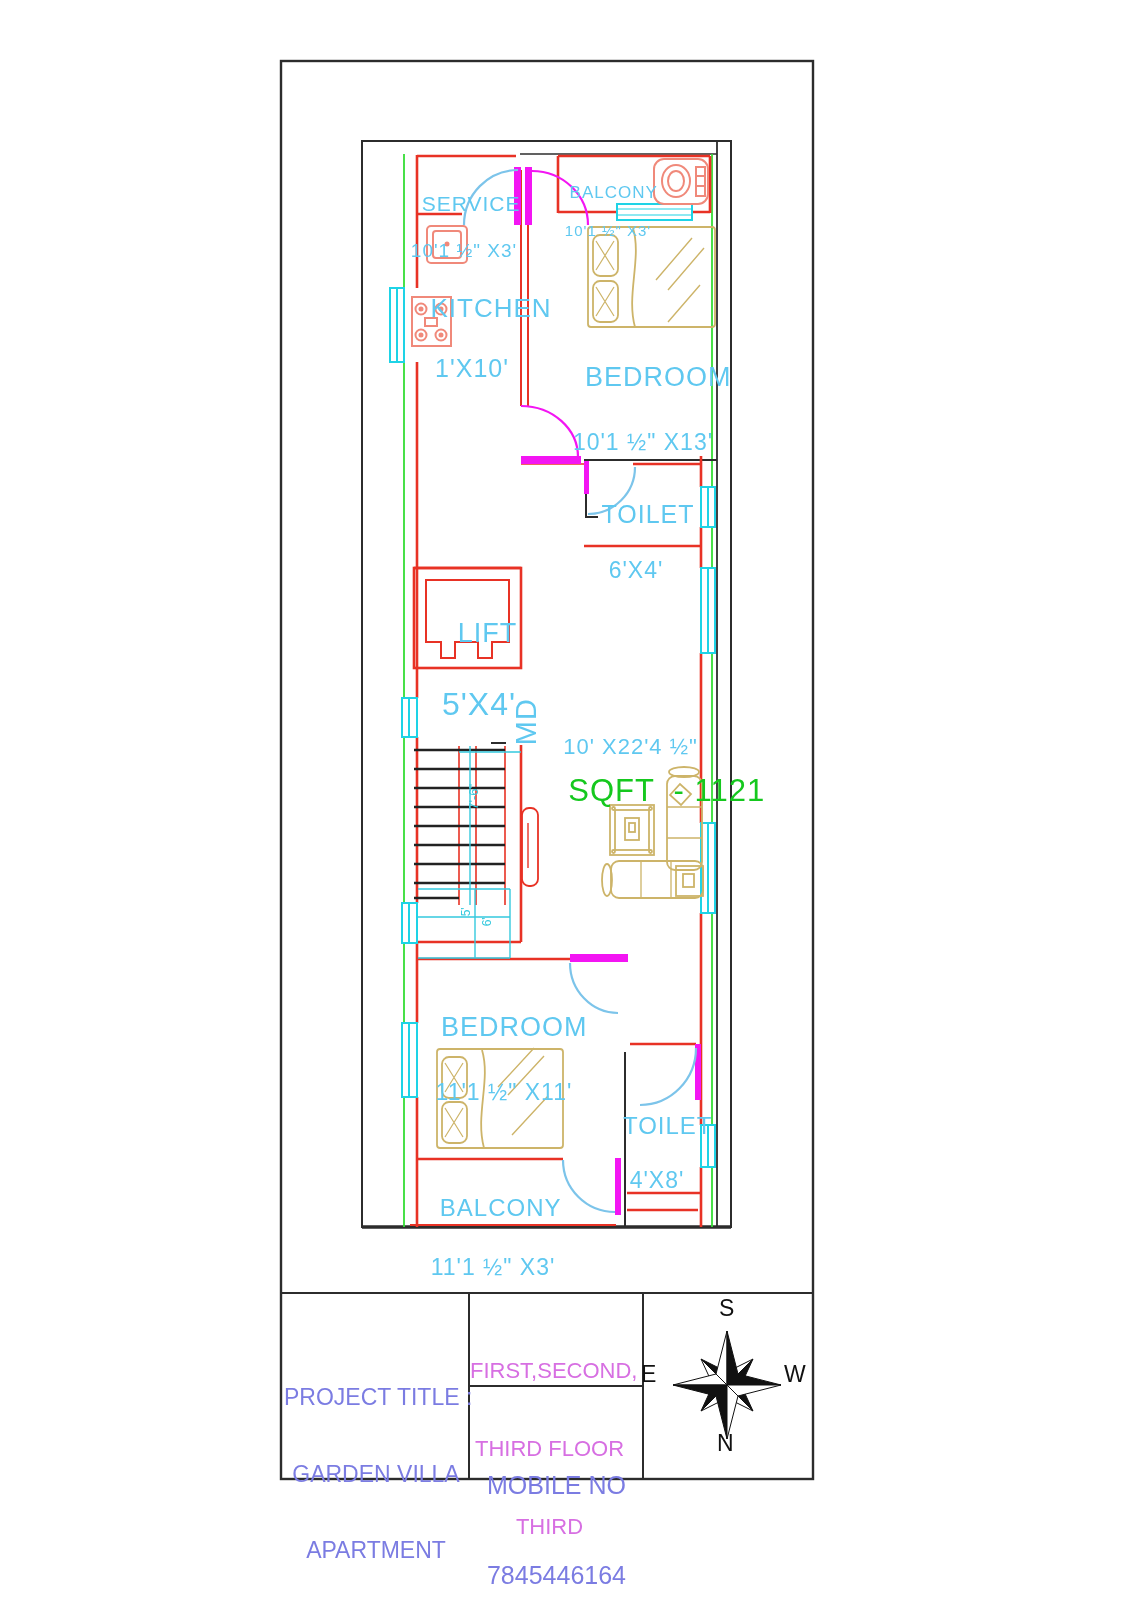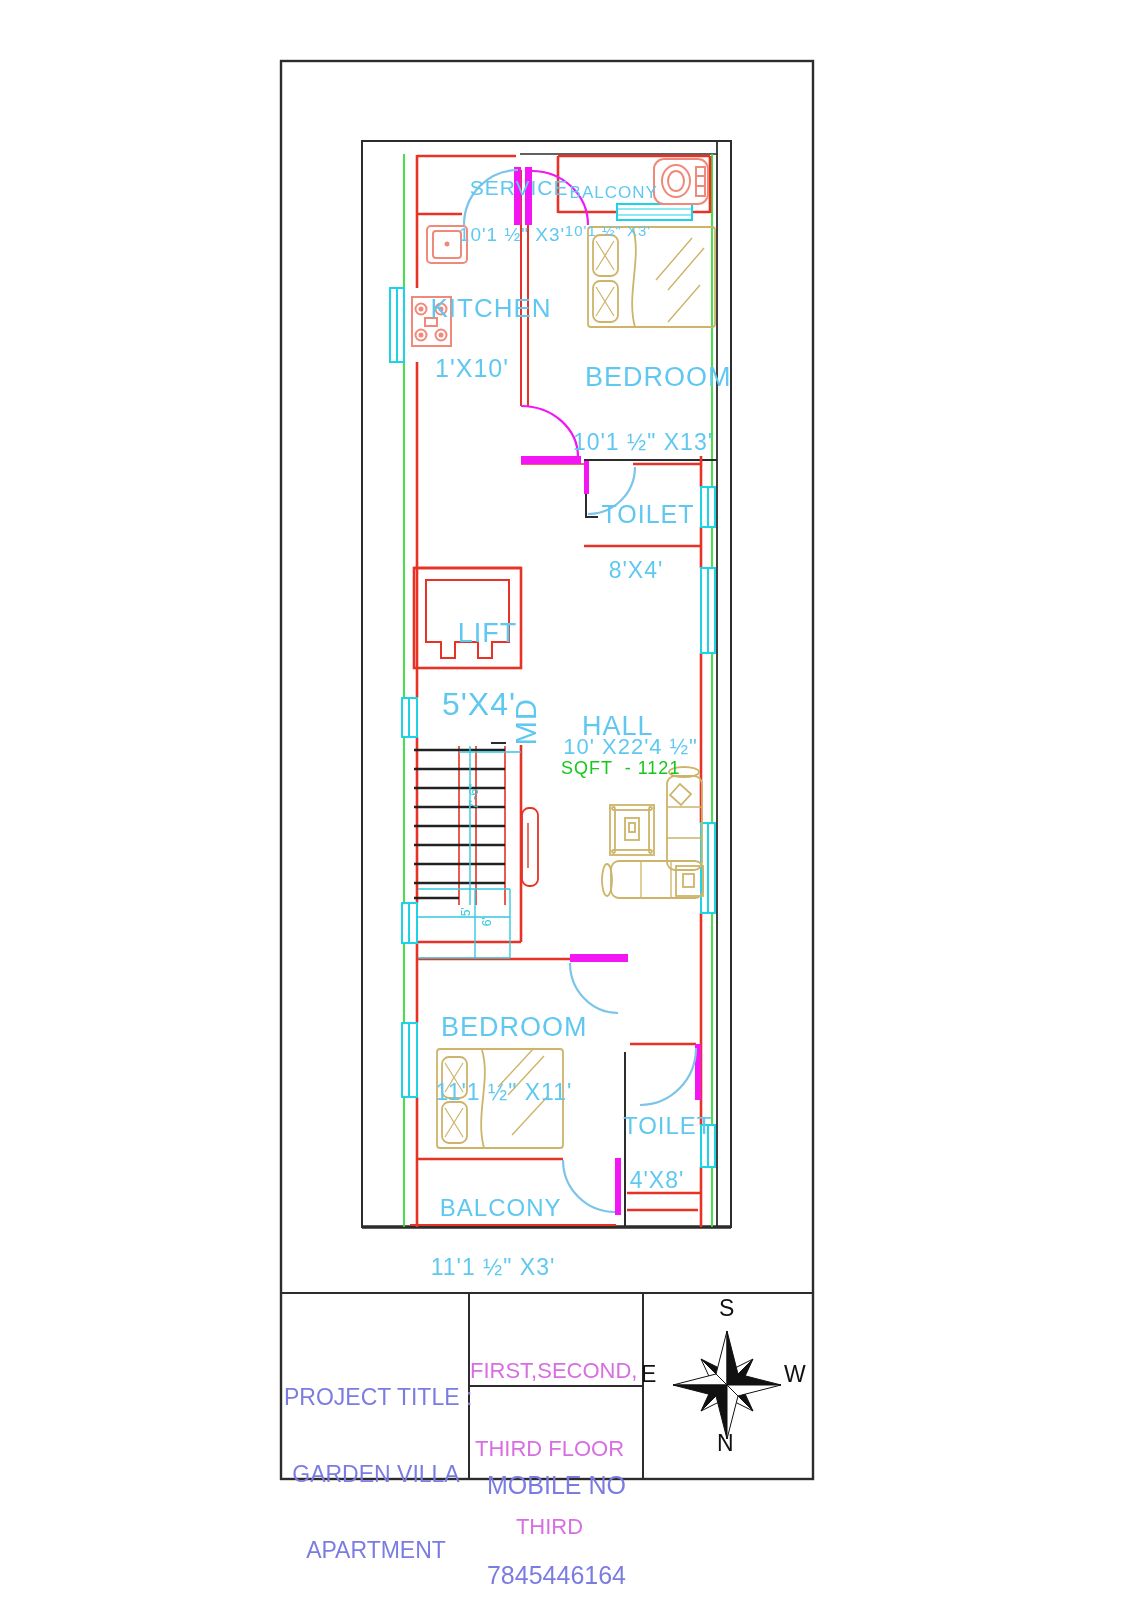--- a/index.html
+++ b/index.html
@@ -203,51 +203,48 @@
   </g>
 
   <g stroke="#2c2c2c" stroke-width="2" fill="none">
     <path d="M282,1293 H812"></path>
         <path d="M469,1293 V1478"></path>
         <path d="M643,1293 V1478"></path>
         <path d="M469,1386 H643"></path>
   </g>
 </svg>
 
-<div class="lbl" style="left:408px;top:152px;width:112px;font-size:21px;margin-left:48px;">
+<div class="lbl" style="left:408px;top:168px;width:112px;font-size:21px;">
   <span>SERVICE</span>
   <span class="dm" style="font-size:19px;">10'1 ½" X3'</span>
 </div>
 <div class="lbl" style="left:552px;top:163px;width:112px;font-size:17px;">
   <span>BALCONY</span>
   <span class="dm" style="font-size:15px;">10'1 ½" X3'</span>
 </div>
 <div class="lbl" style="left:414px;top:264px;width:116px;font-size:26px;">
   <span>KITCHEN</span>
   <span class="dm" style="font-size:25px;">1'X10'</span>
 </div>
 <div class="lbl" style="left:568px;top:327px;width:150px;font-size:27px;line-height:1.25;">
   <span>BEDROOM</span>
   <span class="dm" style="font-size:23px;">10'1 ½" X13'</span>
 </div>
 <div class="lbl" style="left:586px;top:471px;width:100px;font-size:25px;">
   <span>TOILET</span>
-  <span class="dm" style="font-size:23px;">8'X4'</span>
+  <span class="dm" style="font-size:23px;">6'X4'</span>
 </div>
 <div class="lbl" style="left:429px;top:583px;width:100px;font-size:27px;line-height:1.25;">
   <span>LIFT</span>
   <span class="dm" style="font-size:32px;">5'X4'</span>
 </div>
-<div class="lbl" style="left:565px;top:680px;width:160px;font-size:27px;text-align:left;">
-  <span>HALL</span>
-</div>
 <div class="lbl" style="left:549px;top:709px;width:190px;font-size:22px;text-align:left;">
   <span>10' X22'4 ½"</span>
 </div>
-<div class="lbl gr" style="left:549px;top:737px;width:200px;font-size:18px;text-align:left;">
+<div class="lbl gr" style="left:549px;top:737px;width:200px;font-size:31px;text-align:left;">
   <span>SQFT  - 1121</span>
 </div>
 <div class="lbl" style="left:424px;top:977px;width:160px;font-size:27px;line-height:1.25;">
   <span>BEDROOM</span>
   <span class="dm" style="font-size:23px;">11'1 ½" X11'</span>
 </div>
 <div class="lbl" style="left:608px;top:1084px;width:98px;font-size:24px;">
   <span>TOILET</span>
   <span class="dm" style="font-size:23px;">4'X8'</span>
 </div>

